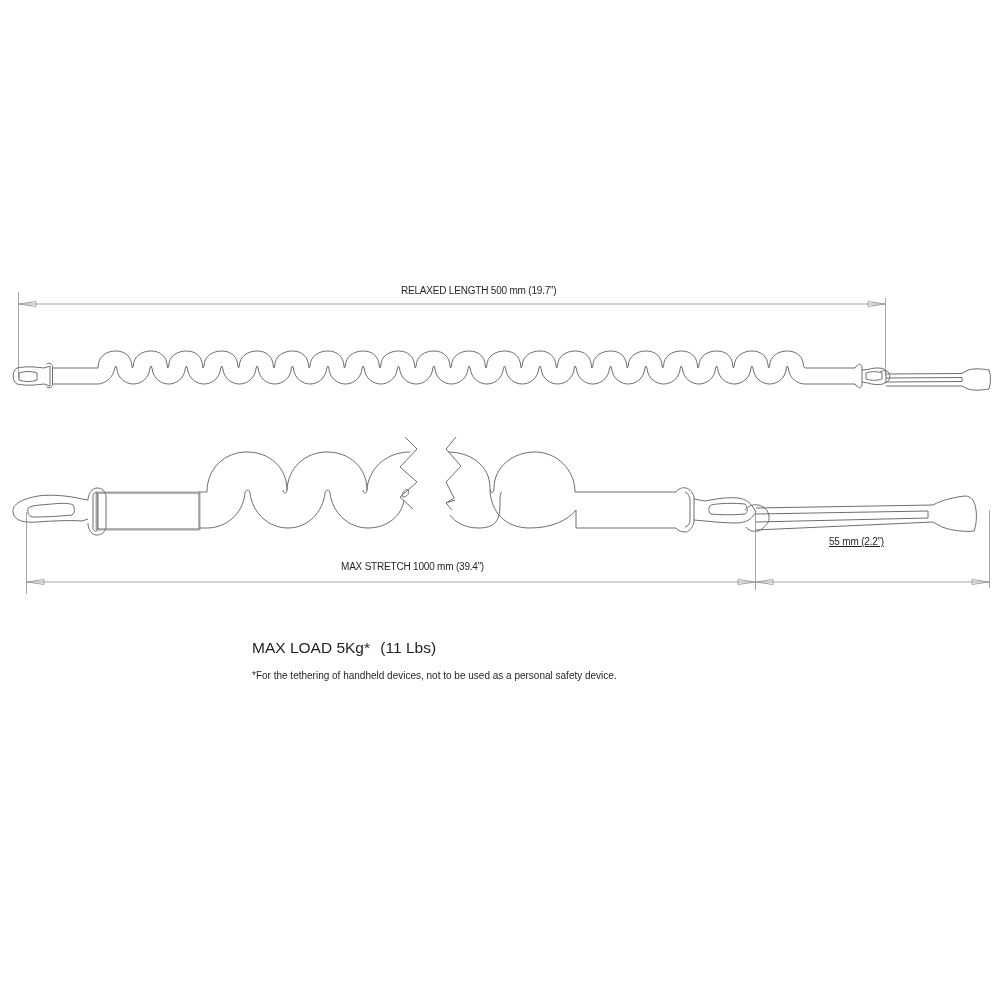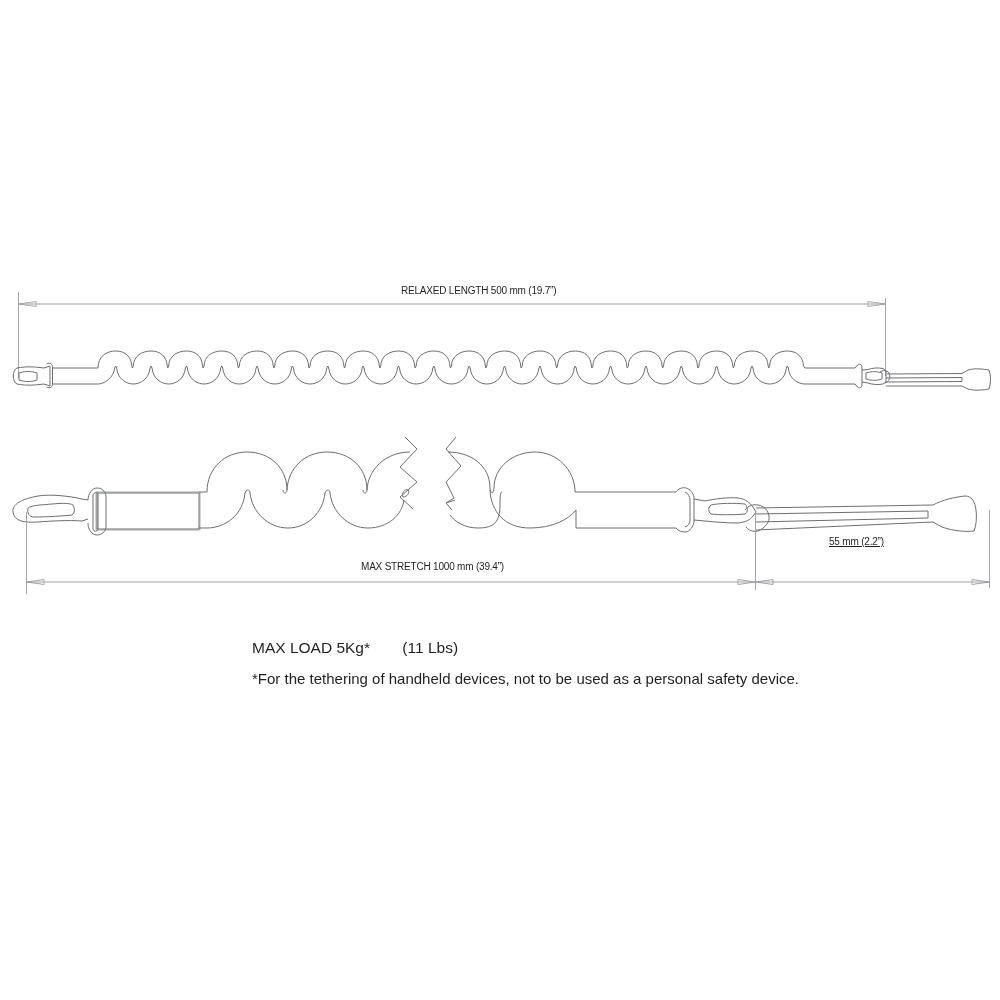--- a/index.html
+++ b/index.html
@@ -2,21 +2,21 @@
 <html><head>
 <meta charset="utf-8">
 <style>
   html, body { margin:0; padding:0; background:#ffffff; }
   body { width:1000px; height:1000px; position:relative; overflow:hidden;
          font-family:"Liberation Sans", "DejaVu Sans", sans-serif; color:#231f20; }
   svg.drawing { position:absolute; left:0; top:0; }
   .label { position:absolute; white-space:nowrap; font-family:"Liberation Sans", sans-serif; color:#231f20; }
   .dim-label { font-size:10px; letter-spacing:-0.2px; }
   .load-label { font-size:15.5px; }
-  .note-label { font-size:15px; }
+  .note-label { font-size:10px; }
 </style>
 </head>
 <body>
 
 <svg class="drawing" width="1000" height="1000" viewBox="0 0 1000 1000" xmlns="http://www.w3.org/2000/svg">
 
   <g stroke="#9a9b9e" stroke-width="0.9" fill="none">
     <line x1="18.5" y1="292" x2="18.5" y2="378"></line>
     <line x1="885.5" y1="298" x2="885.5" y2="376"></line>
     <line x1="18.5" y1="304" x2="885.5" y2="304"></line>
@@ -112,22 +112,22 @@
   <g stroke="#9a9b9e" stroke-width="0.9" fill="none">
     <line x1="989.5" y1="510" x2="989.5" y2="588"></line>
     <line x1="755.5" y1="582" x2="989.5" y2="582"></line>
     <path d="M756 582 L773 579.5 L773 584.5 Z"></path>
     <path d="M989 582 L972 579.5 L972 584.5 Z"></path>
   </g>
 </svg>
 
 <div class="label dim-label" style="left:401px; top:285px;">RELAXED LENGTH 500 mm (19.7”)</div>
 
-<div class="label dim-label" style="left:361px; top:561px;text-align:right;">MAX STRETCH 1000 mm (39.4”)</div>
+<div class="label dim-label" style="left:341px; top:561px;text-align:right;">MAX STRETCH 1000 mm (39.4”)</div>
 
 <div class="label dim-label" style="left:829px; top:536px;text-decoration:underline;">55 mm (2.2”)</div>
 
 <div class="label load-label" style="left:252px; top:639px;">
   <span>MAX LOAD 5Kg*</span>
-  <span style="margin-left:28px;">(11 Lbs)</span>
+  <span style="margin-left:6px;">(11 Lbs)</span>
 </div>
 
 <div class="label note-label" style="left:252px; top:670px;">*For the tethering of handheld devices, not to be used as a personal safety device.</div>
 
 </body></html>

